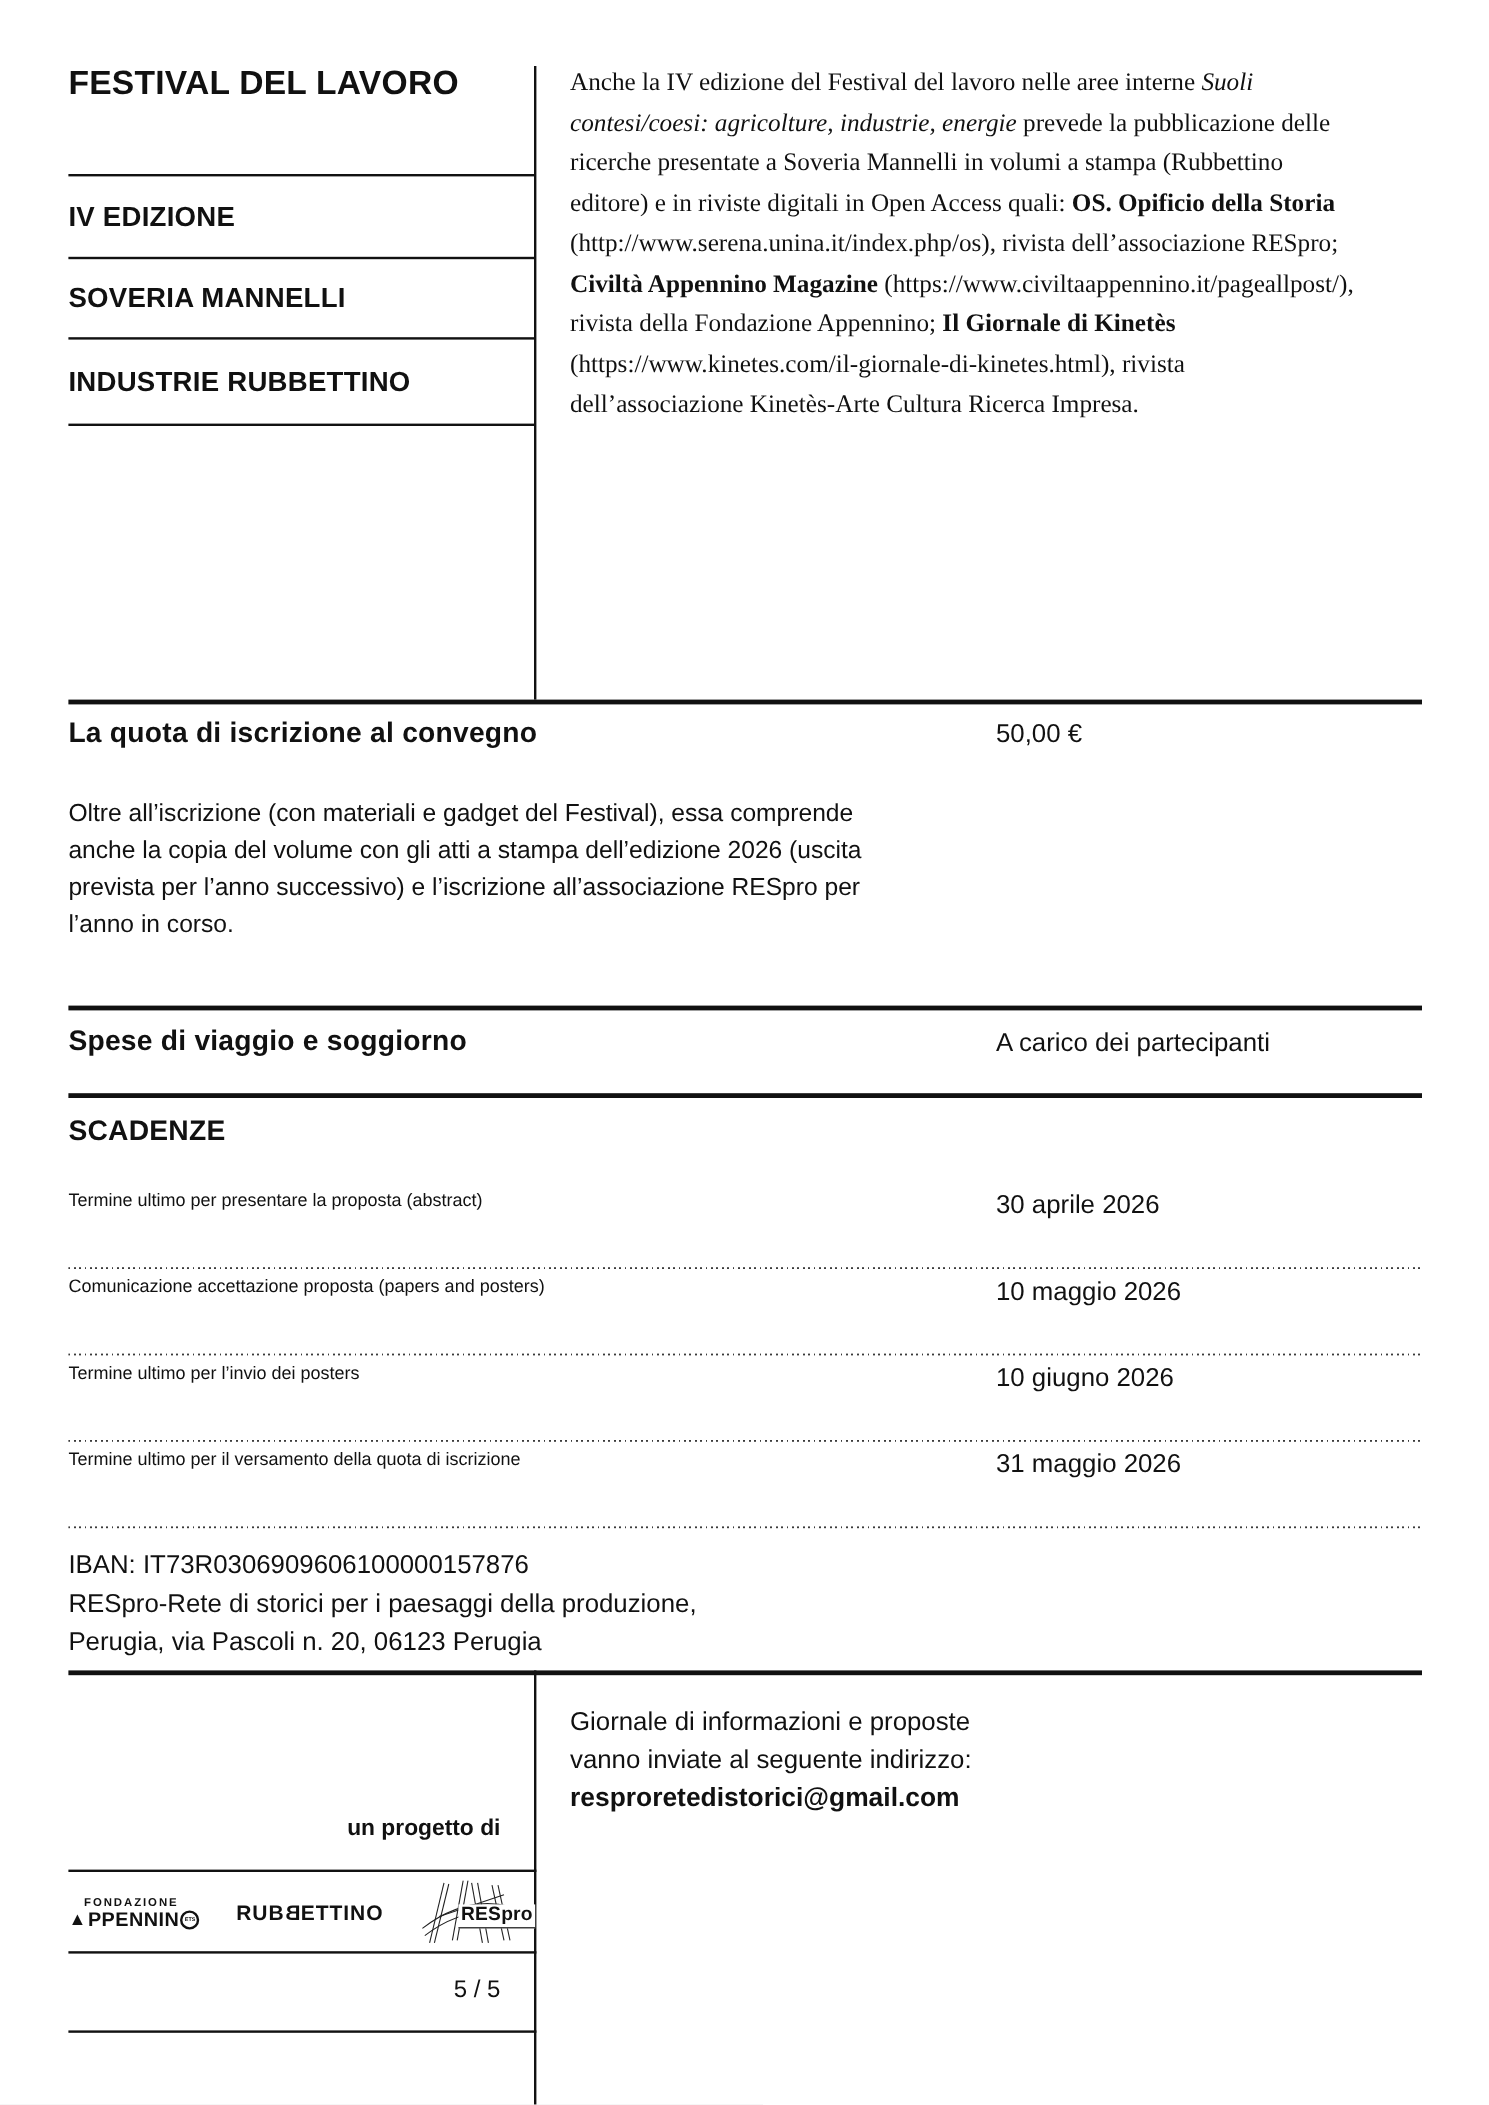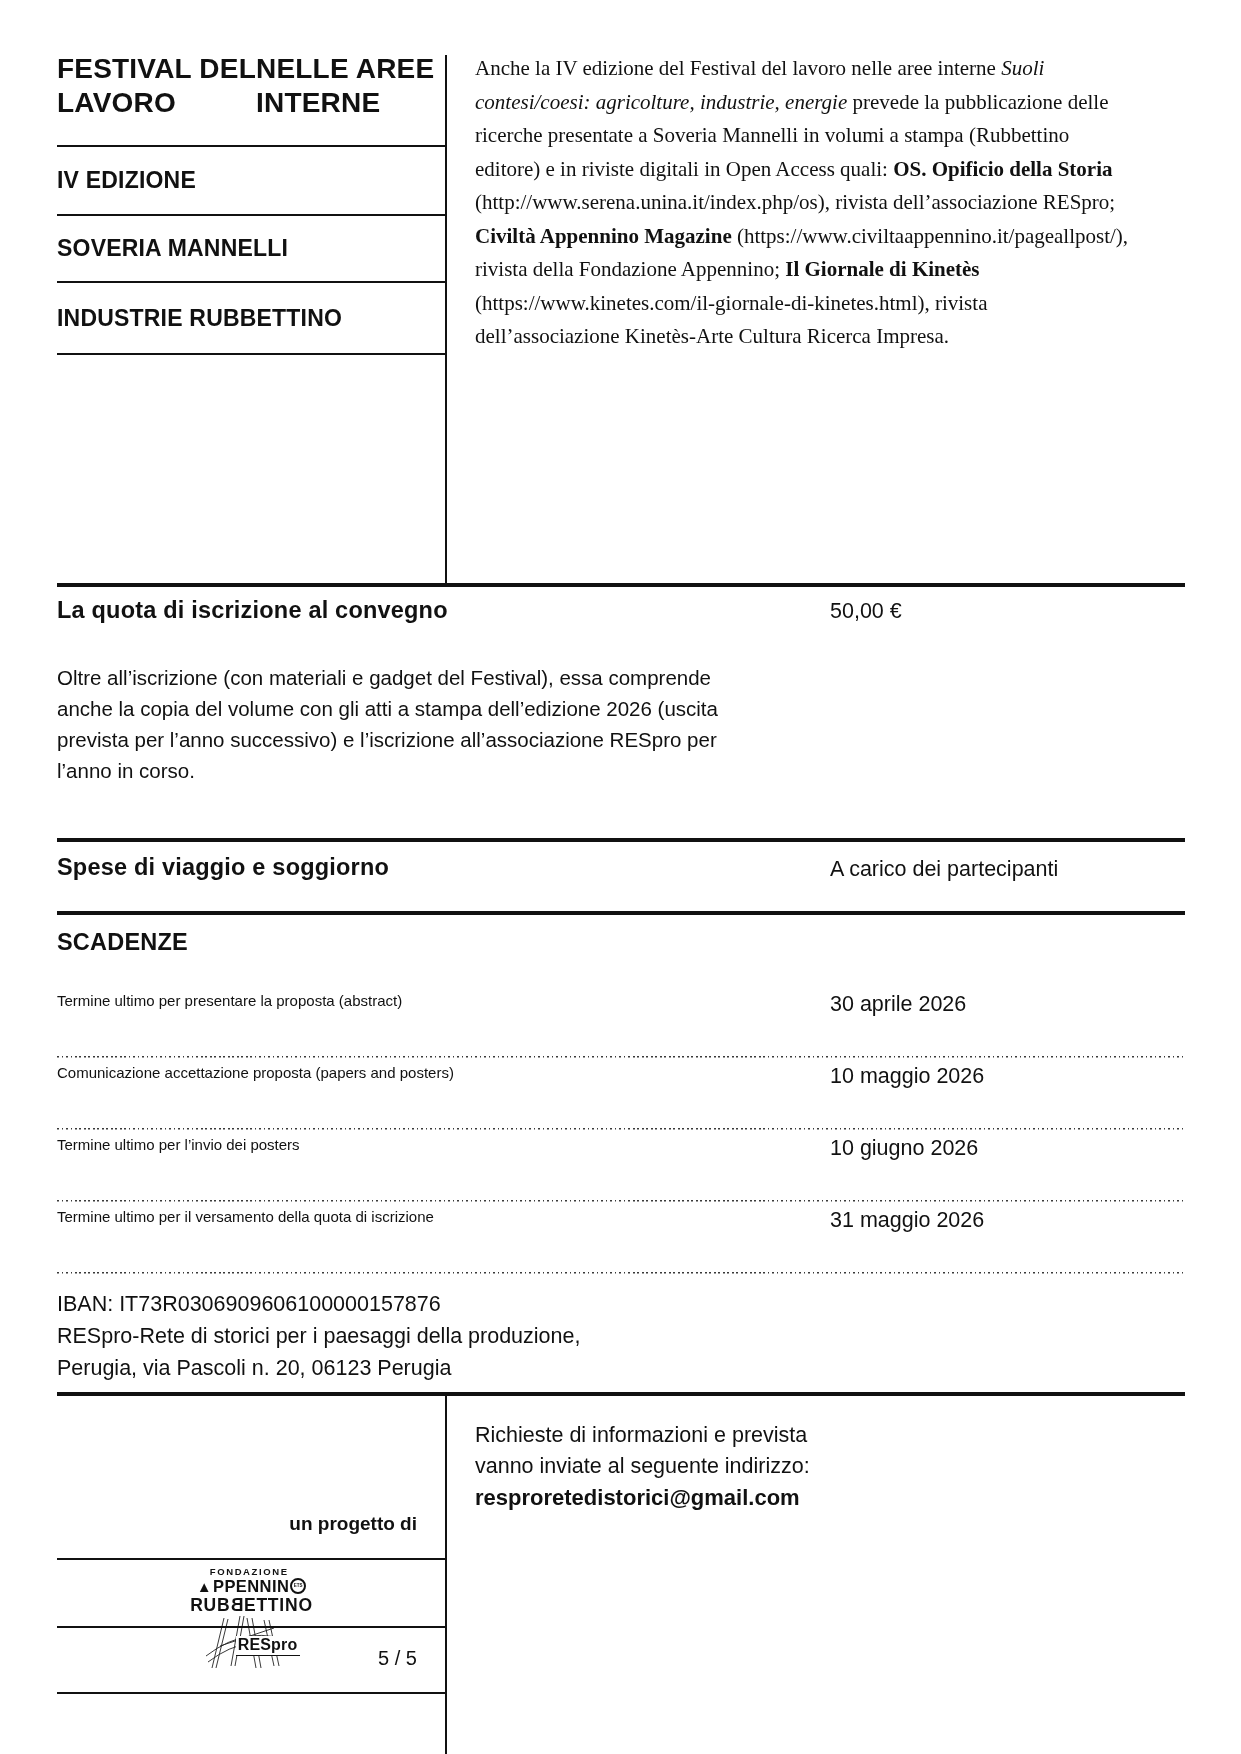--- a/index.html
+++ b/index.html
@@ -48,21 +48,21 @@
   .row-label   { font-size:15px; }
   .row-date    { font-size:21.5px; }
   .payment-block { font-size:21.5px; line-height:32px; }
 
   
   .contact { left:475px; top:1420px; font-size:21.5px; line-height:31px; }
   .contact .email { font-weight:700; font-size:22px; }
   .project-label { left:57px; top:1513px; width:360px; text-align:right; font-size:19px;font-weight:bold; }
   .page-number   { left:57px; top:1647px; width:360px; text-align:right; font-size:20px; }
 
-  .logos { left:57px; top:1566px; width:389px; height:56px; display:flex; align-items:center; justify-content:space-between;flex-direction:column; }
+  .logos { left:57px; top:1566px; width:389px; height:56px; display:flex; align-items:center; justify-content:space-between; }
 
   
   .logo-fa { display:flex; flex-direction:column; align-items:flex-start; }
   .fa-top { font-size:9.5px; font-weight:700; letter-spacing:1.6px; padding-left:13px; }
   .fa-bottom { display:flex; align-items:center; font-size:16.5px; font-weight:700; letter-spacing:0.4px; line-height:18px; }
   .fa-tri { font-size:15px; line-height:15px; margin-right:1px; }
   .fa-o { box-sizing:border-box; width:16px; height:16px; border:2.5px solid #111; border-radius:50%;
           display:inline-flex; align-items:center; justify-content:center; margin-left:1px; }
   .fa-ets { font-size:4.5px; font-weight:700; letter-spacing:0; }
 
@@ -79,21 +79,20 @@
   }
 </style>
 </head>
 <body>
 
 <div class="page">
 
   <div class="abs header-left">
     <div class="hl-row hl-title">
       <span class="t-line">FESTIVAL DEL LAVORO</span>
-      <span class="t-line">NELLE AREE INTERNE</span>
     </div>
     <div class="hl-row hl-item h-69">IV EDIZIONE</div>
     <div class="hl-row hl-item h-67">SOVERIA MANNELLI</div>
     <div class="hl-row hl-item h-72">INDUSTRIE RUBBETTINO</div>
   </div>
 
   <div class="abs vline vline-header"></div>
 
   <div class="abs intro"><span class="seg-normal">Anche la IV edizione del Festival del lavoro nelle aree interne </span><span class="seg-italic">Suoli contesi/coesi: agricolture, industrie, energie</span><span class="seg-normal"> prevede la pubblicazione delle ricerche presentate a Soveria Mannelli in volumi a stampa (Rubbettino editore) e in riviste digitali in Open Access quali: </span><span class="seg-bold">OS. Opificio della Storia</span><span class="seg-normal"> (http://www.serena.unina.it/index.php/os), rivista dell’associazione RESpro; </span><span class="seg-bold">Civiltà Appennino Magazine</span><span class="seg-normal"> (https://www.civiltaappennino.it/pageallpost/), rivista della Fondazione Appennino; </span><span class="seg-bold">Il Giornale di Kinetès</span><span class="seg-normal"> (https://www.kinetes.com/il-giornale-di-kinetes.html), rivista dell’associazione Kinetès-Arte Cultura Ricerca Impresa.</span></div>
 
@@ -131,21 +130,21 @@
   <div class="abs payment-block" style="left:57px; top:1288px;">
     <div>IBAN: IT73R0306909606100000157876</div>
     <div>RESpro-Rete di storici per i paesaggi della produzione,</div>
     <div>Perugia, via Pascoli n. 20, 06123 Perugia</div>
   </div>
 
   <div class="abs rule" style="top:1392px;"></div>
   <div class="abs vline vline-footer"></div>
 
   <div class="abs contact">
-    <div>Richieste di informazioni e prevista</div>
+    <div>Giornale di informazioni e proposte</div>
     <div>vanno inviate al seguente indirizzo:</div>
     <div class="email">resproretedistorici@gmail.com</div>
   </div>
 
   <div class="abs project-label">un progetto di</div>
   <div class="abs fline" style="top:1558px;"></div>
 
   <div class="abs logos">
     <div class="logo-fa">
       <div class="fa-top">FONDAZIONE</div>

